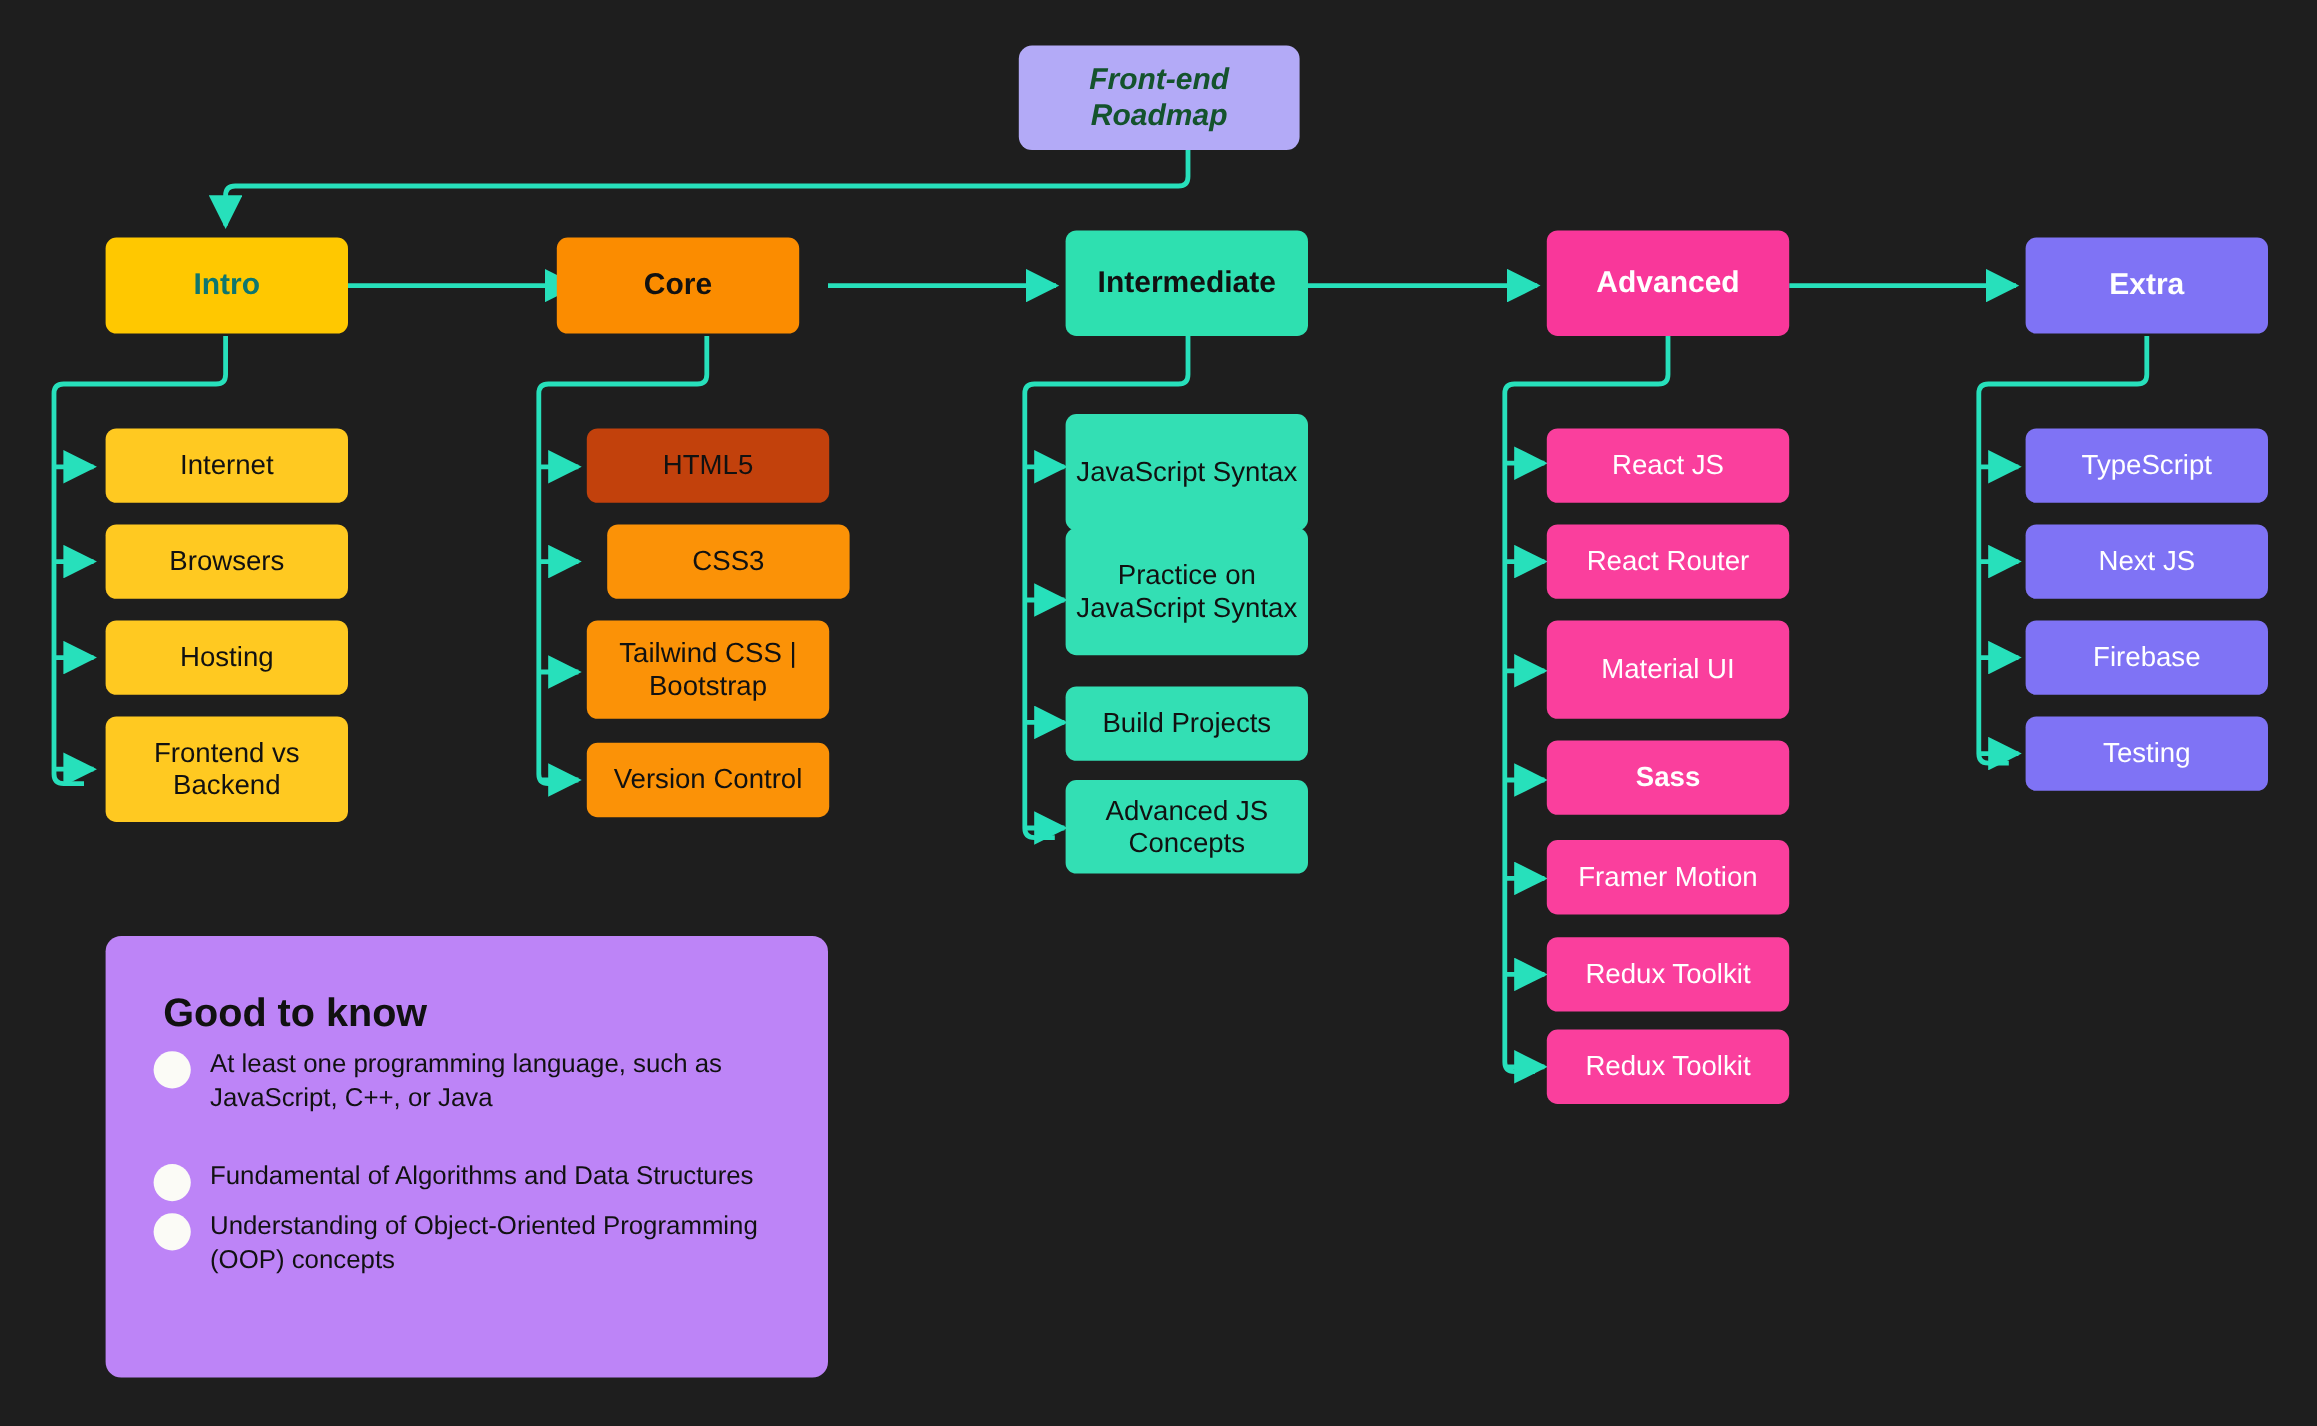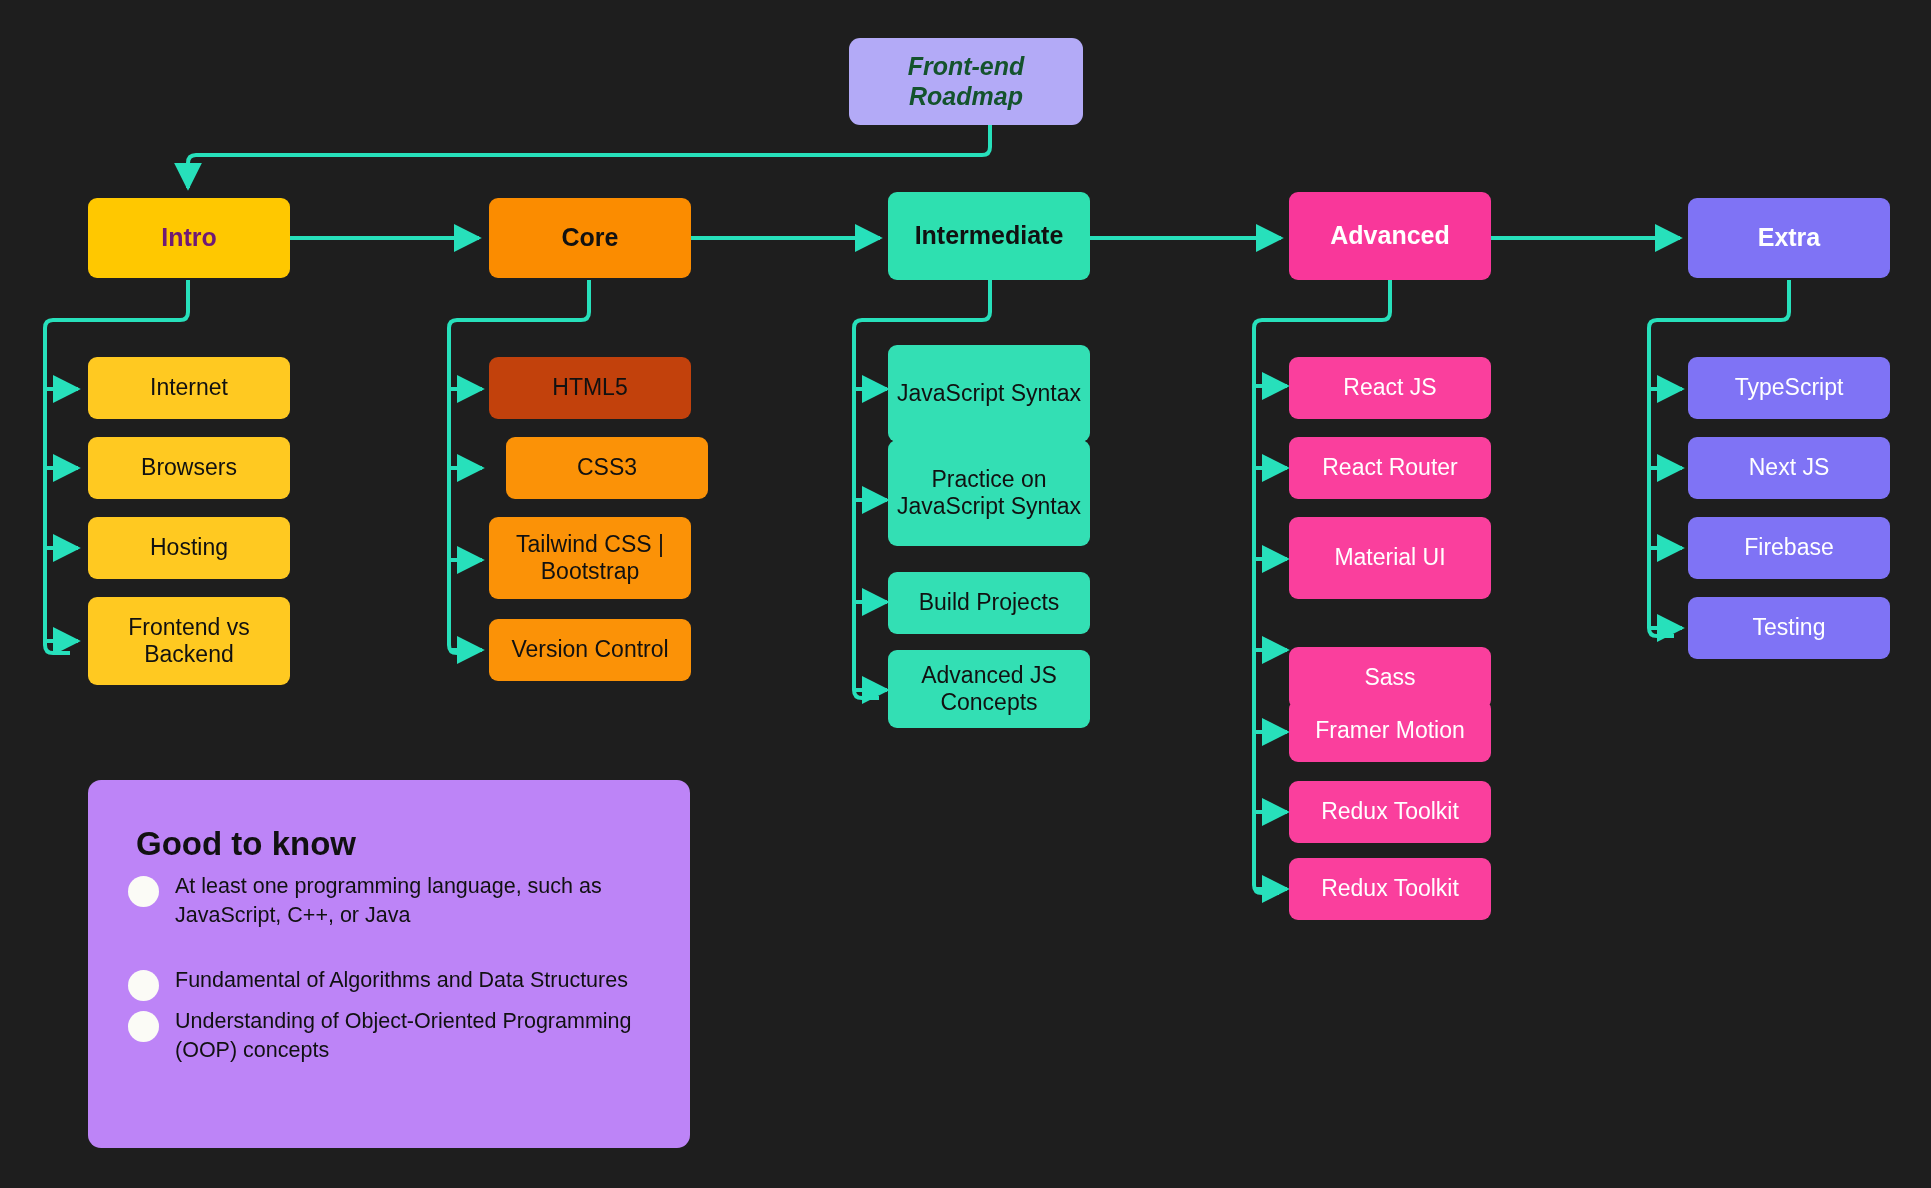--- a/index.html
+++ b/index.html
@@ -135,22 +135,22 @@
     <path d="M 1789 280 L 1789 312 Q 1789 320 1781 320 L 1657 320 Q 1649 320 1649 328 L 1649 628 Q 1649 636 1657 636 L 1674 636"></path>
     <path d="M 1649 389 L 1682 389" marker-end="url(#arrow)"></path>
     <path d="M 1649 468 L 1682 468" marker-end="url(#arrow)"></path>
     <path d="M 1649 548 L 1682 548" marker-end="url(#arrow)"></path>
     <path d="M 1649 628 L 1682 628" marker-end="url(#arrow)"></path>
   </g>
 </svg>
 
 <div class="node root" style="left:849px; top:38px; width:234px; height:87px; background:#b3aaf7; color:#14532d;font-style:italic;">Front-end Roadmap</div>
 
-<div class="node head" style="left:88px; top:198px; width:202px; height:80px; background:#ffc800; color:#701a75;">Intro</div>
-<div class="node head" style="left:489px; top:198px; width:202px; height:80px; background:#fb8c00; color:#111111;">Core</div>
+<div class="node head" style="left:88px; top:198px; width:202px; height:80px; background:#ffc800; color:#0f766e;">Intro</div>
+<div class="node head" style="left:464px; top:198px; width:202px; height:80px; background:#fb8c00; color:#111111;">Core</div>
 <div class="node head" style="left:888px; top:192px; width:202px; height:88px; background:#2ee0b0; color:#111111;">Intermediate</div>
 <div class="node head" style="left:1289px; top:192px; width:202px; height:88px; background:#f9379a; color:#ffffff;">Advanced</div>
 <div class="node head" style="left:1688px; top:198px; width:202px; height:80px; background:#7f73f5; color:#ffffff;">Extra</div>
 
 <div class="node leaf" style="left:88px; top:357px; width:202px; height:62px; background:#ffc921; color:#111111;">Internet</div>
 <div class="node leaf" style="left:88px; top:437px; width:202px; height:62px; background:#ffc921; color:#111111;">Browsers</div>
 <div class="node leaf" style="left:88px; top:517px; width:202px; height:62px; background:#ffc921; color:#111111;">Hosting</div>
 <div class="node leaf" style="left:88px; top:597px; width:202px; height:88px; background:#ffc921; color:#111111;">Frontend vs Backend</div>
 
 <div class="node leaf" style="left:489px; top:357px; width:202px; height:62px; background:#c2410c; color:#111111;">HTML5</div>
@@ -159,21 +159,21 @@
 <div class="node leaf" style="left:489px; top:619px; width:202px; height:62px; background:#fb9207; color:#111111;">Version Control</div>
 
 <div class="node leaf" style="left:888px; top:345px; width:202px; height:97px; background:#33dfb4; color:#111111;">JavaScript Syntax</div>
 <div class="node leaf" style="left:888px; top:440px; width:202px; height:106px; background:#33dfb4; color:#111111;">Practice on JavaScript Syntax</div>
 <div class="node leaf" style="left:888px; top:572px; width:202px; height:62px; background:#33dfb4; color:#111111;">Build Projects</div>
 <div class="node leaf" style="left:888px; top:650px; width:202px; height:78px; background:#33dfb4; color:#111111;">Advanced JS Concepts</div>
 
 <div class="node leaf" style="left:1289px; top:357px; width:202px; height:62px; background:#fa3f9d; color:#ffffff;">React JS</div>
 <div class="node leaf" style="left:1289px; top:437px; width:202px; height:62px; background:#fa3f9d; color:#ffffff;">React Router</div>
 <div class="node leaf" style="left:1289px; top:517px; width:202px; height:82px; background:#fa3f9d; color:#ffffff;">Material UI</div>
-<div class="node leaf" style="left:1289px; top:647px; width:202px; height:62px; background:#fa3f9d; color:#ffffff;">Sass</div>
+<div class="node leaf" style="left:1289px; top:617px; width:202px; height:62px; background:#fa3f9d; color:#ffffff;font-weight:bold;">Sass</div>
 <div class="node leaf" style="left:1289px; top:700px; width:202px; height:62px; background:#fa3f9d; color:#ffffff;">Framer Motion</div>
 <div class="node leaf" style="left:1289px; top:781px; width:202px; height:62px; background:#fa3f9d; color:#ffffff;">Redux Toolkit</div>
 <div class="node leaf" style="left:1289px; top:858px; width:202px; height:62px; background:#fa3f9d; color:#ffffff;">Redux Toolkit</div>
 
 <div class="node leaf" style="left:1688px; top:357px; width:202px; height:62px; background:#7f73f5; color:#ffffff;">TypeScript</div>
 <div class="node leaf" style="left:1688px; top:437px; width:202px; height:62px; background:#7f73f5; color:#ffffff;">Next JS</div>
 <div class="node leaf" style="left:1688px; top:517px; width:202px; height:62px; background:#7f73f5; color:#ffffff;">Firebase</div>
 <div class="node leaf" style="left:1688px; top:597px; width:202px; height:62px; background:#7f73f5; color:#ffffff;">Testing</div>
 
 <div class="panel" style="left:88px; top:780px; width:602px; height:368px; background:#bd84f7;">

